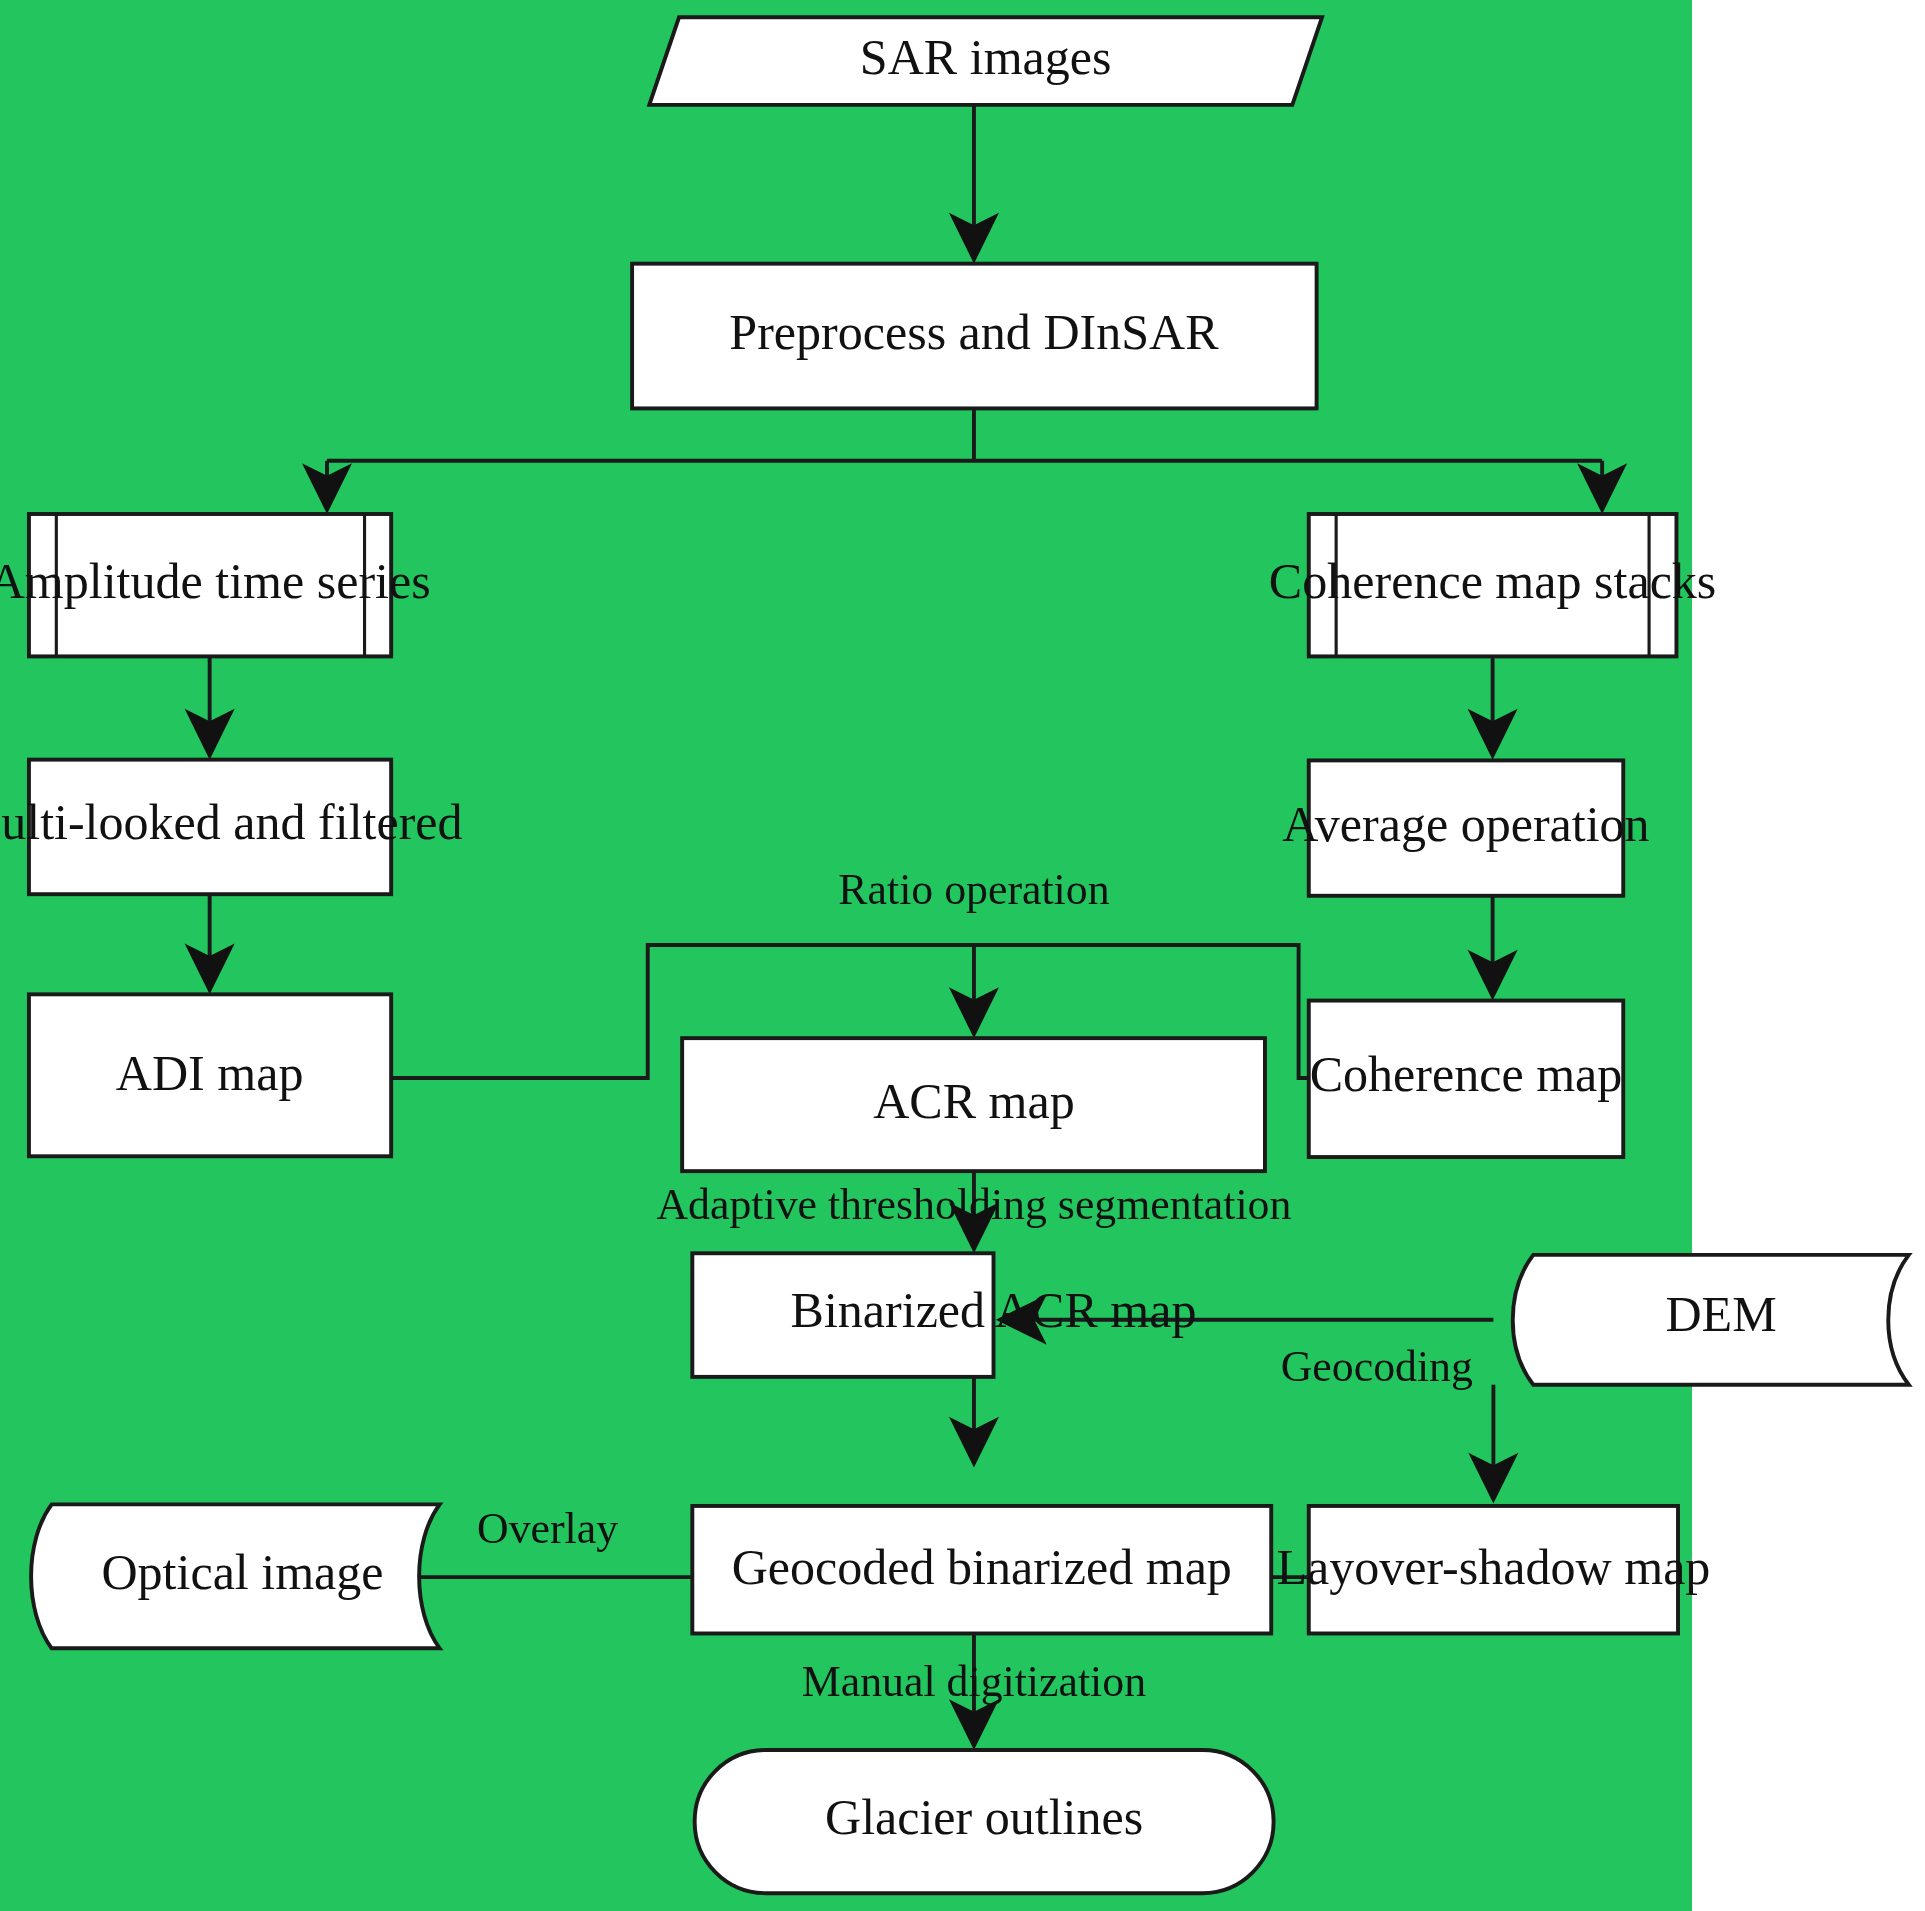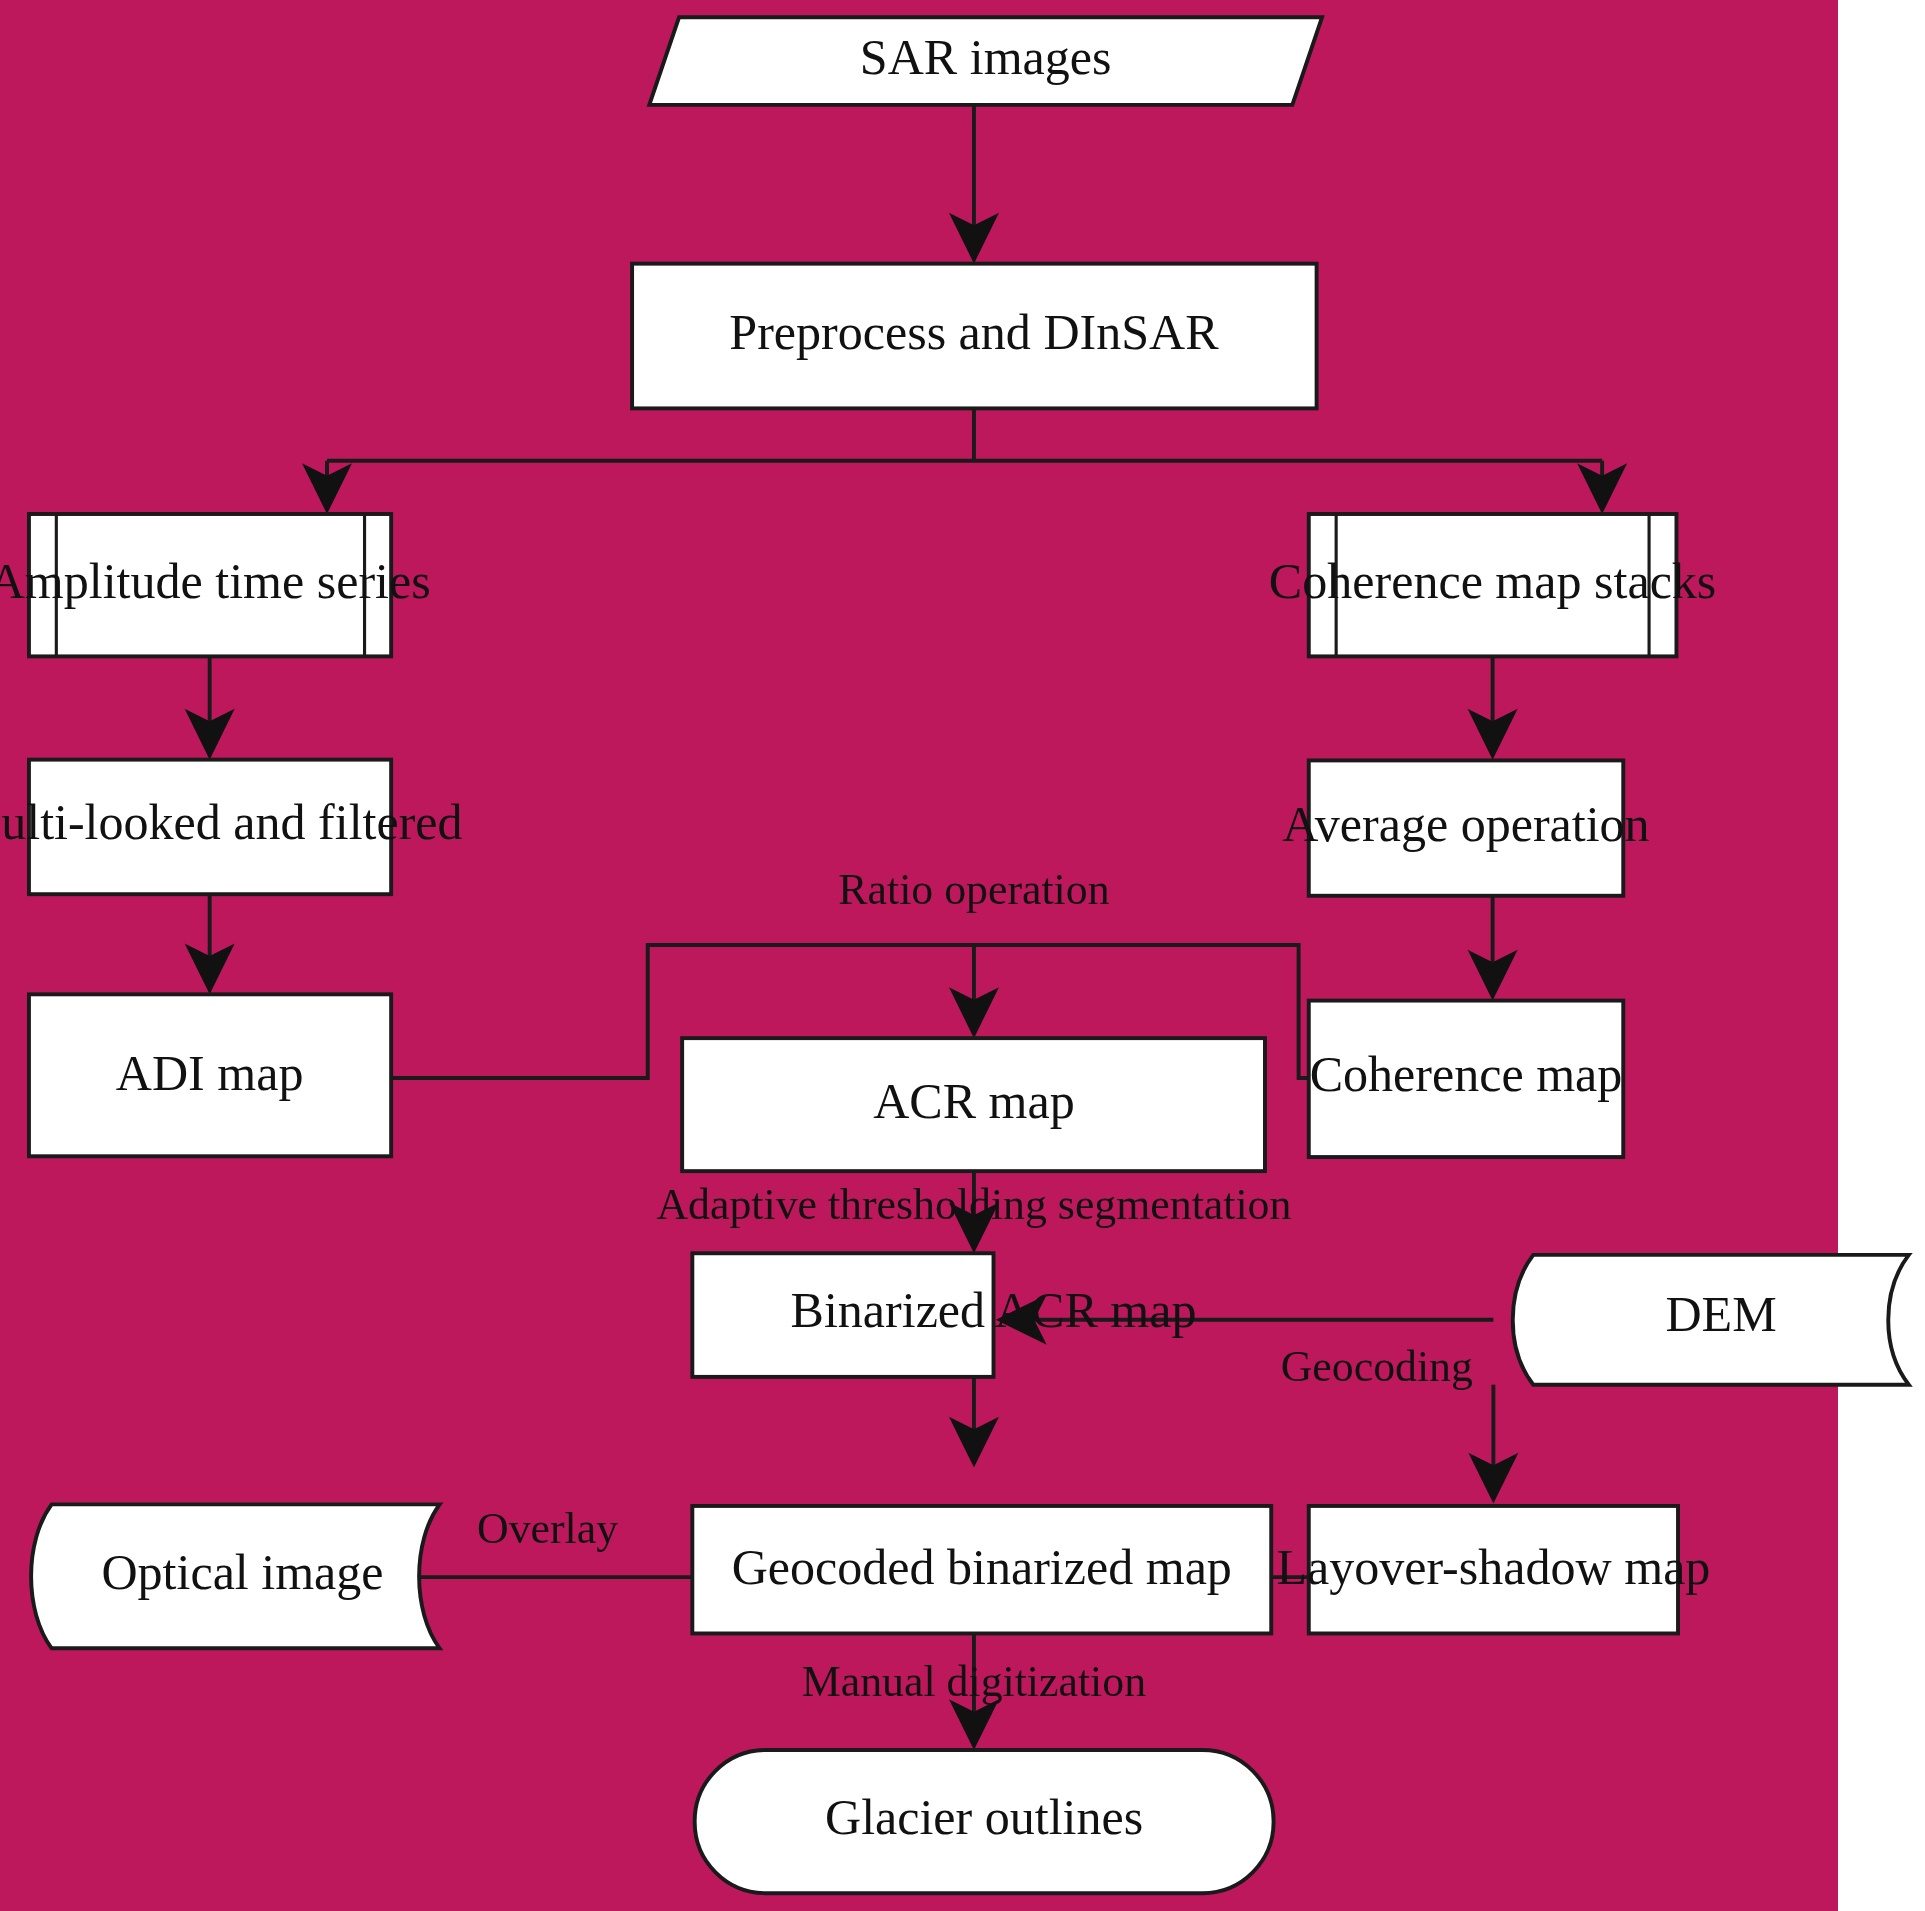--- a/index.html
+++ b/index.html
@@ -9,23 +9,23 @@
     background: #ffffff;
   }
   body {
     font-family: "Liberation Serif", "DejaVu Serif", serif;
     width: 1926px;
     height: 1912px;
     overflow: hidden;
   }
   #diagram-root {
     position: relative;
-    width: 1838px;
+    width: 1692px;
     height: 1912px;
-    background: #be185d;
+    background: #22c55e;
   }
   svg#flowchart {
     display: block;
     width: 1926px;
     height: 1912px;
   }
   .shape-outline {
     fill: #ffffff;
     stroke: #1a1a1a;
     stroke-width: 5;

